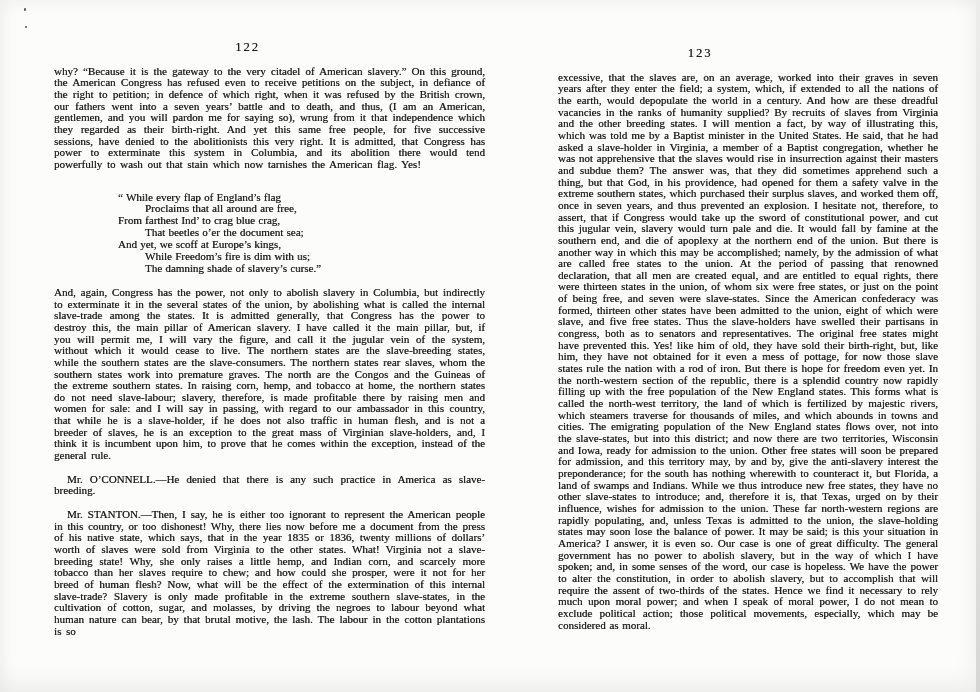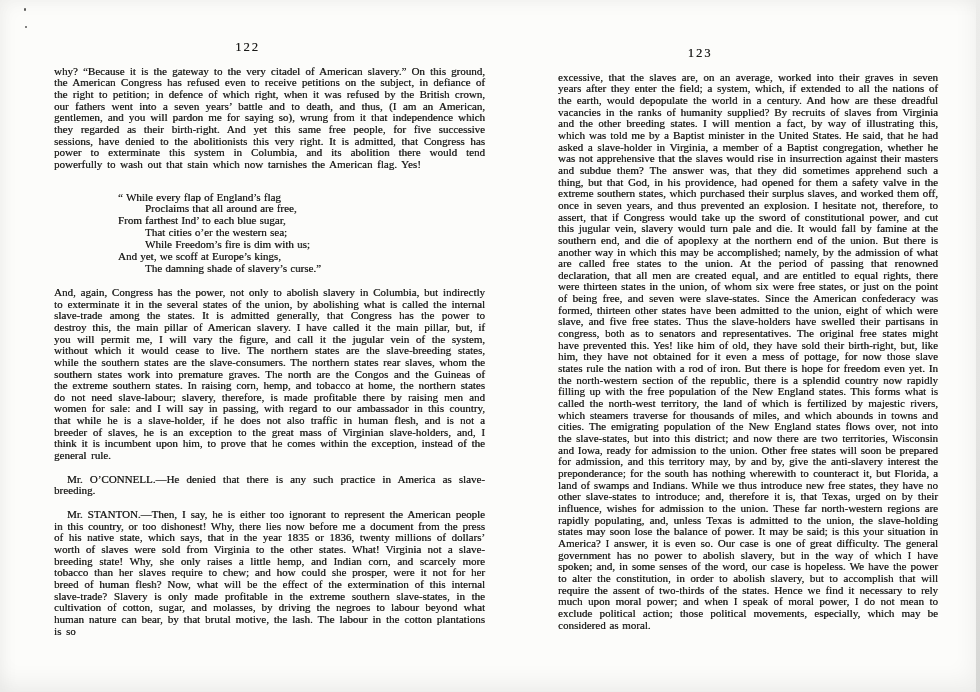--- a/index.html
+++ b/index.html
@@ -59,24 +59,24 @@
 <div class="scan">
   <div class="speck s1"></div>
   <div class="speck s2"></div>
 
   <div class="page page-left">
     <div class="pagenum">122</div>
     <p class="body">why? “Because it is the gateway to the very citadel of American slavery.” On this ground, the American Congress has refused even to receive petitions on the subject, in defiance of the right to petition; in defence of which right, when it was refused by the British crown, our fathers went into a seven years’ battle and to death, and thus, (I am an American, gentlemen, and you will pardon me for saying so), wrung from it that independence which they regarded as their birth-right. And yet this same free people, for five successive sessions, have denied to the abolitionists this very right. It is admitted, that Congress has power to exterminate this system in Columbia, and its abolition there would tend powerfully to wash out that stain which now tarnishes the American flag. Yes!</p>
     <div class="verse">
       <div class="vl">“ While every flap of England’s flag</div>
       <div class="vl in">Proclaims that all around are free,</div>
-      <div class="vl">From farthest Ind’ to each blue sugar,</div>
-      <div class="vl in">That cities o’er the western sea;</div>
+      <div class="vl">From farthest Ind’ to crag blue crag,</div>
+      <div class="vl in">That beetles o’er the document sea;</div>
+      <div class="vl">And yet, we scoff at Europe’s kings,</div>
       <div class="vl in">While Freedom’s fire is dim with us;</div>
-      <div class="vl">And yet, we scoff at Europe’s kings,</div>
       <div class="vl in">The damning shade of slavery’s curse.”</div>
     </div>
     <p class="body">And, again, Congress has the power, not only to abolish slavery in Columbia, but indirectly to exterminate it in the several states of the union, by abolishing what is called the internal slave-trade among the states. It is admitted generally, that Congress has the power to destroy this, the main pillar of American slavery. I have called it the main pillar, but, if you will permit me, I will vary the figure, and call it the jugular vein of the system, without which it would cease to live. The northern states are the slave-breeding states, while the southern states are the slave-consumers. The northern states rear slaves, whom the southern states work into premature graves. The north are the Congos and the Guineas of the extreme southern states. In raising corn, hemp, and tobacco at home, the northern states do not need slave-labour; slavery, therefore, is made profitable there by raising men and women for sale: and I will say in passing, with regard to our ambassador in this country, that while he is a slave-holder, if he does not also traffic in human flesh, and is not a breeder of slaves, he is an exception to the great mass of Virginian slave-holders, and, I think it is incumbent upon him, to prove that he comes within the exception, instead of the general rule.</p>
     <p class="body indent">Mr. O’CONNELL.—He denied that there is any such practice in America as slave-breeding.</p>
     <p class="body indent">Mr. STANTON.—Then, I say, he is either too ignorant to represent the American people in this country, or too dishonest! Why, there lies now before me a document from the press of his native state, which says, that in the year 1835 or 1836, twenty millions of dollars’ worth of slaves were sold from Virginia to the other states. What! Virginia not a slave-breeding state! Why, she only raises a little hemp, and Indian corn, and scarcely more tobacco than her slaves require to chew; and how could she prosper, were it not for her breed of human flesh? Now, what will be the effect of the extermination of this internal slave-trade? Slavery is only made profitable in the extreme southern slave-states, in the cultivation of cotton, sugar, and molasses, by driving the negroes to labour beyond what human nature can bear, by that brutal motive, the lash. The labour in the cotton plantations is so</p>
   </div>
 
   <div class="page page-right">
     <div class="pagenum">123</div>
     <p class="body">excessive, that the slaves are, on an average, worked into their graves in seven years after they enter the field; a system, which, if extended to all the nations of the earth, would depopulate the world in a century. And how are these dreadful vacancies in the ranks of humanity supplied? By recruits of slaves from Virginia and the other breeding states. I will mention a fact, by way of illustrating this, which was told me by a Baptist minister in the United States. He said, that he had asked a slave-holder in Virginia, a member of a Baptist congregation, whether he was not apprehensive that the slaves would rise in insurrection against their masters and subdue them? The answer was, that they did sometimes apprehend such a thing, but that God, in his providence, had opened for them a safety valve in the extreme southern states, which purchased their surplus slaves, and worked them off, once in seven years, and thus prevented an explosion. I hesitate not, therefore, to assert, that if Congress would take up the sword of constitutional power, and cut this jugular vein, slavery would turn pale and die. It would fall by famine at the southern end, and die of apoplexy at the northern end of the union. But there is another way in which this may be accomplished; namely, by the admission of what are called free states to the union. At the period of passing that renowned declaration, that all men are created equal, and are entitled to equal rights, there were thirteen states in the union, of whom six were free states, or just on the point of being free, and seven were slave-states. Since the American confederacy was formed, thirteen other states have been admitted to the union, eight of which were slave, and five free states. Thus the slave-holders have swelled their partisans in congress, both as to senators and representatives. The original free states might have prevented this. Yes! like him of old, they have sold their birth-right, but, like him, they have not obtained for it even a mess of pottage, for now those slave states rule the nation with a rod of iron. But there is hope for freedom even yet. In the north-western section of the republic, there is a splendid country now rapidly filling up with the free population of the New England states. This forms what is called the north-west territory, the land of which is fertilized by majestic rivers, which steamers traverse for thousands of miles, and which abounds in towns and cities. The emigrating population of the New England states flows over, not into the slave-states, but into this district; and now there are two territories, Wisconsin and Iowa, ready for admission to the union. Other free states will soon be prepared for admission, and this territory may, by and by, give the anti-slavery interest the preponderance; for the south has nothing wherewith to counteract it, but Florida, a land of swamps and Indians. While we thus introduce new free states, they have no other slave-states to introduce; and, therefore it is, that Texas, urged on by their influence, wishes for admission to the union. These far north-western regions are rapidly populating, and, unless Texas is admitted to the union, the slave-holding states may soon lose the balance of power. It may be said; is this your situation in America? I answer, it is even so. Our case is one of great difficulty. The general government has no power to abolish slavery, but in the way of which I have spoken; and, in some senses of the word, our case is hopeless. We have the power to alter the constitution, in order to abolish slavery, but to accomplish that will require the assent of two-thirds of the states. Hence we find it necessary to rely much upon moral power; and when I speak of moral power, I do not mean to exclude political action; those political movements, especially, which may be considered as moral.</p>

